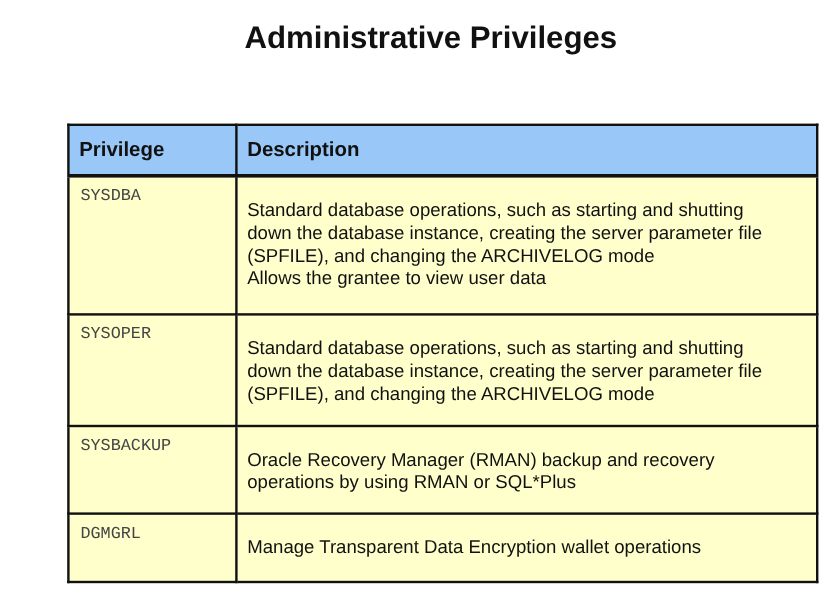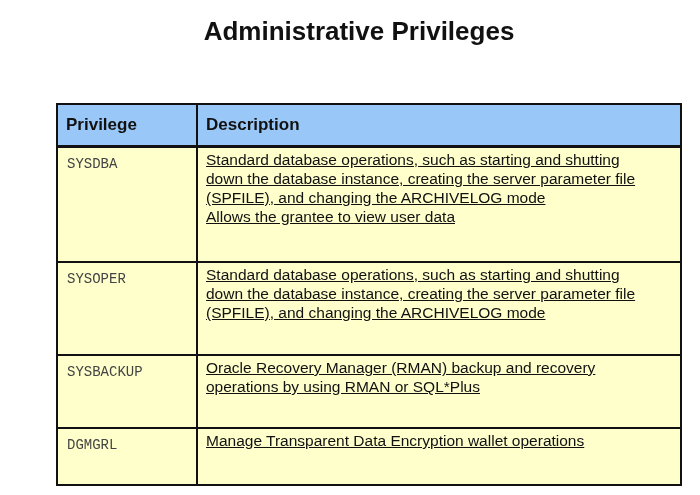--- a/index.html
+++ b/index.html
@@ -4,21 +4,21 @@
 <style>
   html, body { margin: 0; padding: 0; }
   body { width: 700px; height: 495px; background: #ffffff; position: relative; overflow: hidden; font-family: "Liberation Sans", sans-serif; }
   .title { position: absolute; left: 0; top: 16px; width: 718px; text-align: center; font-size: 26px; font-weight: bold; color: #111; }
   table { position: absolute; left: 44px; top: 103px; width: 626px; border-collapse: collapse; border: 2px solid #111; margin-left: 12px; }
   th, td { border: 2px solid #111; vertical-align: top; text-align: left; }
   th { background: #99c8f8; font-size: 17px; font-weight: bold; color: #111; height: 40px; padding: 0 8px; vertical-align: middle; }
   thead tr { border-bottom: 3px solid #111; }
   td { background: #ffffcc; }
   td.priv { width: 121px; font-family: "Liberation Mono", monospace; font-size: 14px; color: #444; padding: 8px 8px 21px 9px; }
-  td.desc { font-size: 15.5px; color: #111; line-height: 19px; padding: 2px 8px 6px 8px; text-decoration: underline; }
+  td.desc { font-size: 15.5px; color: #111; line-height: 19px; padding: 18px 8px 6px 8px; }
   tr.r0 td { height: 84px; }
   tr.r1 td { height: 62px; }
   tr.r2 td { height: 42px; }
   tr.r3 td { height: 42px; }
   tr.r4 td { height: 26px; }
   .line { display: block; white-space: nowrap; }
 </style>
 </head>
 <body>
 

